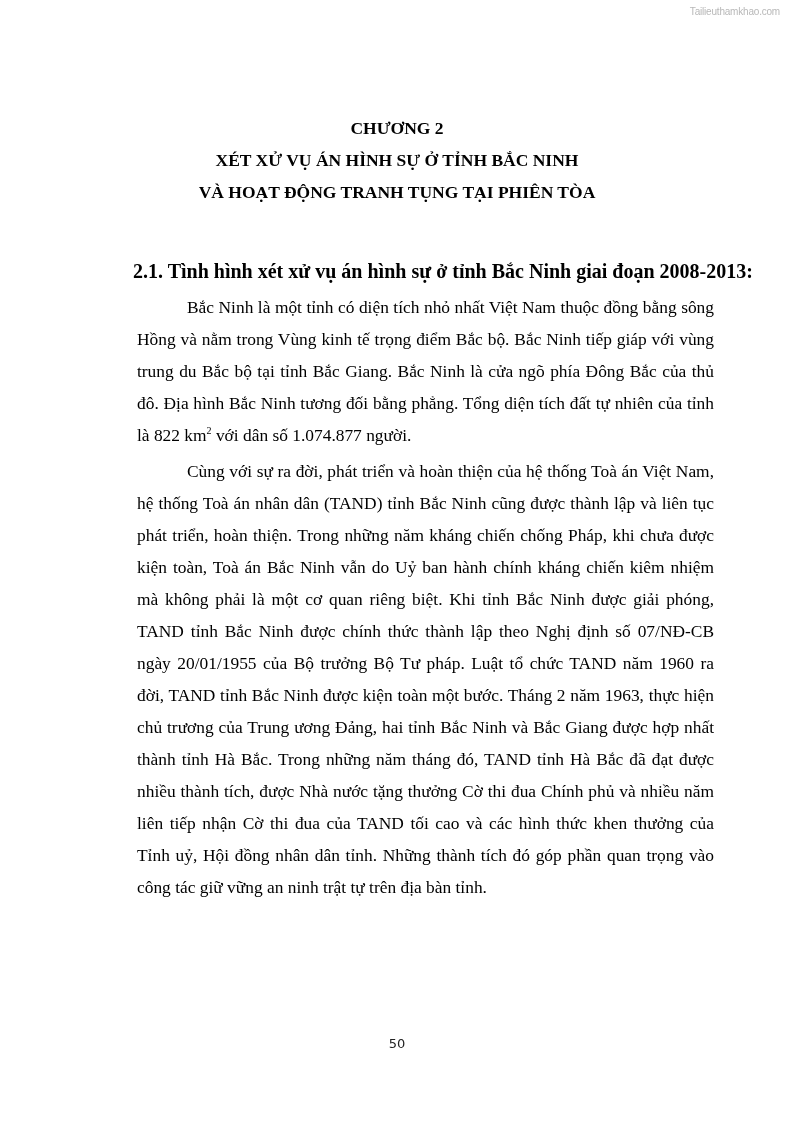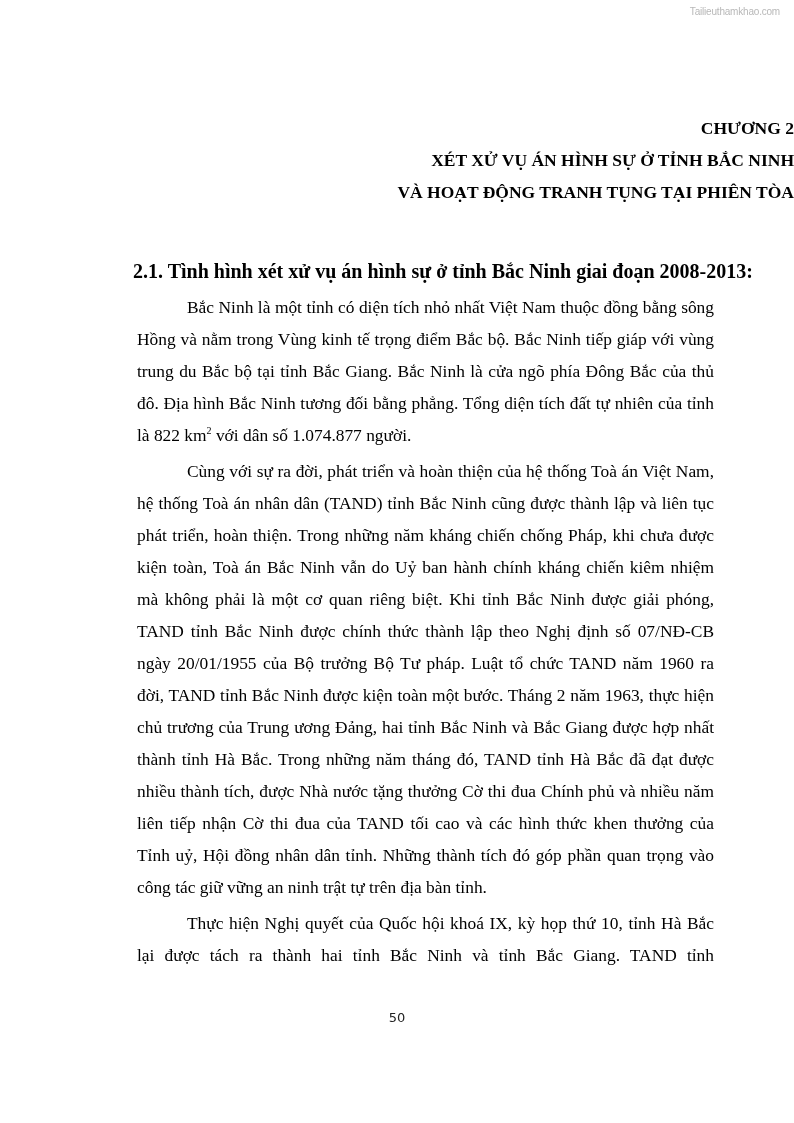--- a/index.html
+++ b/index.html
@@ -18,21 +18,21 @@
       font-family: "Liberation Sans", "DejaVu Sans", sans-serif;
       font-size: 10px;
       color: #b8b8b8;
       letter-spacing: -0.2px;
     }
     .chapter {
       position: absolute;
       top: 112px;
       left: 0;
       width: 794px;
-      text-align: right;
+      text-align: center;
       font-weight: bold;
       font-size: 17.5px;
       line-height: 32px;
     }
     .chapter div { white-space: nowrap; }
     .section-heading {
       position: absolute;
       top: 255px;
       left: 133px;
       width: 600px;
@@ -50,21 +50,21 @@
       line-height: 32px;
     }
     .para {
       margin: 4px;
       text-align: justify;
       text-indent: 50px;
     }
     .para sup { font-size: 10px; line-height: 0; vertical-align: super; }
     .page-number {
       position: absolute;
-      top: 1010px;
+      top: 1036px;
       left: 0;
       width: 794px;
       text-align: center;
       font-family: "DejaVu Sans", "Liberation Sans", sans-serif;
       font-size: 13px;
       color: #222222;
     }
   </style>
 </head>
 <body>
@@ -75,16 +75,15 @@
   <div>CHƯƠNG 2</div>
   <div>XÉT XỬ VỤ ÁN HÌNH SỰ Ở TỈNH BẮC NINH</div>
   <div>VÀ HOẠT ĐỘNG TRANH TỤNG TẠI PHIÊN TÒA</div>
 </div>
 
 <div class="section-heading">2.1. Tình hình xét xử vụ án hình sự ở tỉnh Bắc Ninh giai đoạn 2008-2013:</div>
 
 <div class="body-text">
   <p class="para"><span>Bắc Ninh là một tỉnh có diện tích nhỏ nhất Việt Nam thuộc đồng bằng sông Hồng và nằm trong Vùng kinh tế trọng điểm Bắc bộ. Bắc Ninh tiếp giáp với vùng trung du Bắc bộ tại tỉnh Bắc Giang. Bắc Ninh là cửa ngõ phía Đông Bắc của thủ đô. Địa hình Bắc Ninh tương đối bằng phẳng. Tổng diện tích đất tự nhiên của tỉnh là 822 km</span><sup>2</sup><span> với dân số 1.074.877 người.</span></p>
   <p class="para">Cùng với sự ra đời, phát triển và hoàn thiện của hệ thống Toà án Việt Nam, hệ thống Toà án nhân dân (TAND) tỉnh Bắc Ninh cũng được thành lập và liên tục phát triển, hoàn thiện. Trong những năm kháng chiến chống Pháp, khi chưa được kiện toàn, Toà án Bắc Ninh vẫn do Uỷ ban hành chính kháng chiến kiêm nhiệm mà không phải là một cơ quan riêng biệt. Khi tỉnh Bắc Ninh được giải phóng, TAND tỉnh Bắc Ninh được chính thức thành lập theo Nghị định số 07/NĐ-CB ngày 20/01/1955 của Bộ trưởng Bộ Tư pháp. Luật tổ chức TAND năm 1960 ra đời, TAND tỉnh Bắc Ninh được kiện toàn một bước. Tháng 2 năm 1963, thực hiện chủ trương của Trung ương Đảng, hai tỉnh Bắc Ninh và Bắc Giang được hợp nhất thành tỉnh Hà Bắc. Trong những năm tháng đó, TAND tỉnh Hà Bắc đã đạt được nhiều thành tích, được Nhà nước tặng thưởng Cờ thi đua Chính phủ và nhiều năm liên tiếp nhận Cờ thi đua của TAND tối cao và các hình thức khen thưởng của Tỉnh uỷ, Hội đồng nhân dân tỉnh. Những thành tích đó góp phần quan trọng vào công tác giữ vững an ninh trật tự trên địa bàn tỉnh.</p>
-  <p class="para" style="text-align-last: justify;">Thực hiện Nghị quyết của Quốc hội khoá IX, kỳ họp thứ 10, tỉnh Hà Bắc lại được tách ra thành hai tỉnh Bắc Ninh và tỉnh Bắc Giang. TAND tỉnh</p>
 </div>
 
 <div class="page-number">50</div>
 
 </body></html>

